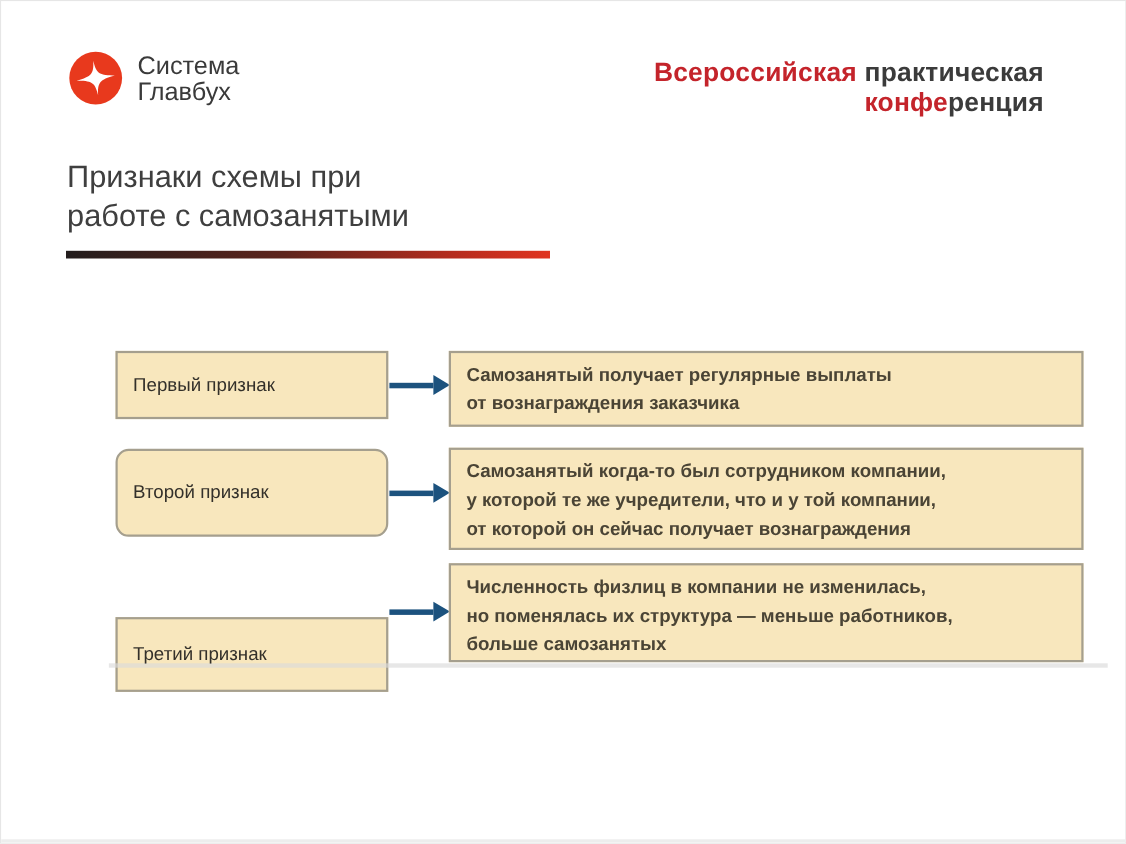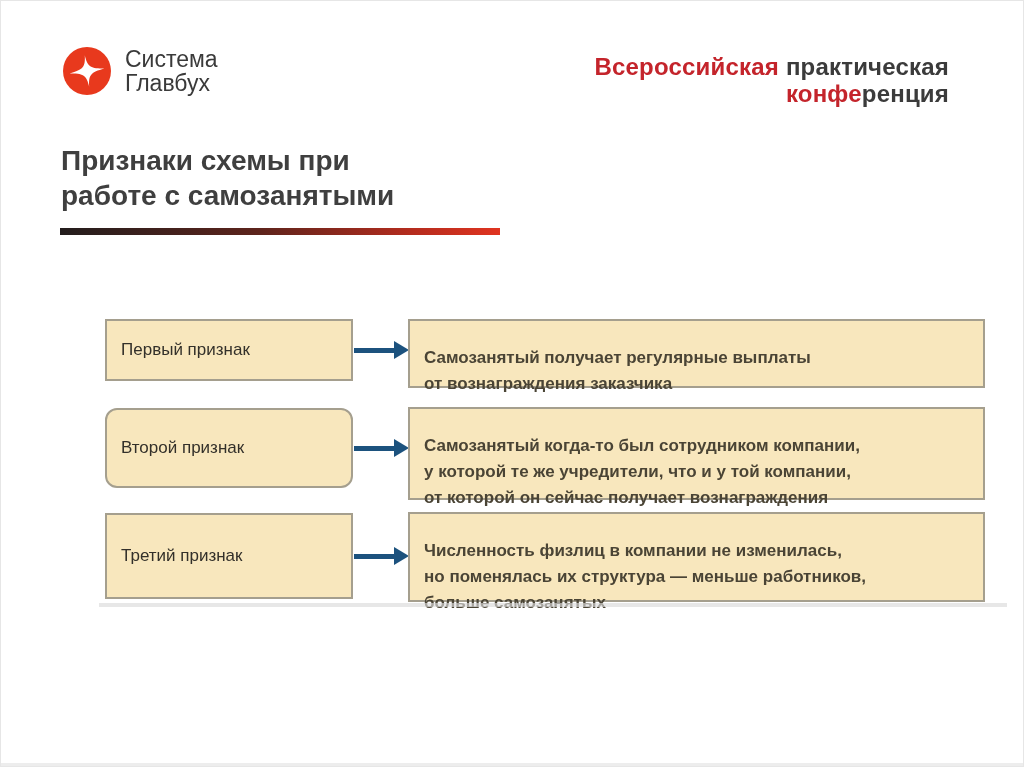--- a/index.html
+++ b/index.html
@@ -29,54 +29,54 @@
   .conference {
     position:absolute; right:74px; top:52px;
     text-align:right; font-size:24px; line-height:27px; font-weight:700;
     color:#3b3b3b; letter-spacing:0.2px;
   }
   .conference .red { color:#c4242b; }
 
   
   .page-title {
     position:absolute; left:60px; top:142px;
-    font-size:28px; line-height:35px; font-weight:700; color:#3f3f3f;
+    font-size:28px; line-height:35px; font-weight:400; color:#3f3f3f;
   }
   .title-underline {
     position:absolute; left:59px; top:227px; width:440px; height:7px;
     background:linear-gradient(90deg,#231d1d 0%,#5d241c 45%,#b52c1e 80%,#e03420 100%);
   }
 
   
   .row { position:absolute; left:0; width:1024px; }
   .label-box {
     position:absolute; left:104px; width:248px;
     background:#f8e7bd; border:2px solid #a59f8e;
     display:flex; align-items:center;
     padding-left:14px;
     font-size:17px; font-weight:400; color:#33302a;
   }
   .desc-box {
     position:absolute; left:407px; width:577px;
     background:#f8e7bd; border:2px solid #a59f8e;
-    padding:24px 14px;
+    padding:7px 14px;
     font-size:17px; font-weight:700; line-height:26px; color:#4a4435;
   }
   .arrow { position:absolute; left:353px; display:flex; align-items:center; }
   .arrow .shaft { width:40px; height:5px; background:#1c527e; }
   .arrow .head {
     width:0; height:0;
     border-left:15px solid #1c527e;
     border-top:9px solid transparent;
     border-bottom:9px solid transparent;
   }
   
   .row1 { top:318px; } .row1 .label-box { height:62px; } .row1 .desc-box { height:69px; } .row1 .arrow { top:22px; }
   .row2 { top:407px; } .row2 .label-box { height:80px;border-radius:12px; } .row2 .desc-box { top:-1px; height:93px; } .row2 .arrow { top:31px; }
-  .row3 { top:512px; } .row3 .label-box { height:86px; } .row3 .desc-box { top:-1px; height:90px; } .row3 .arrow { top:34px; }
+  .row3 { top:512px; } .row3 .label-box { height:68px;margin-top:48px; } .row3 .desc-box { top:-1px; height:90px; } .row3 .arrow { top:34px; }
 
   .diagram-bottom-strip {
     position:absolute; left:98px; top:602px; width:908px; height:4px;
     background:#dadada; opacity:.65;
   }
 </style>
 </head>
 <body>
 
 <div class="logo">

